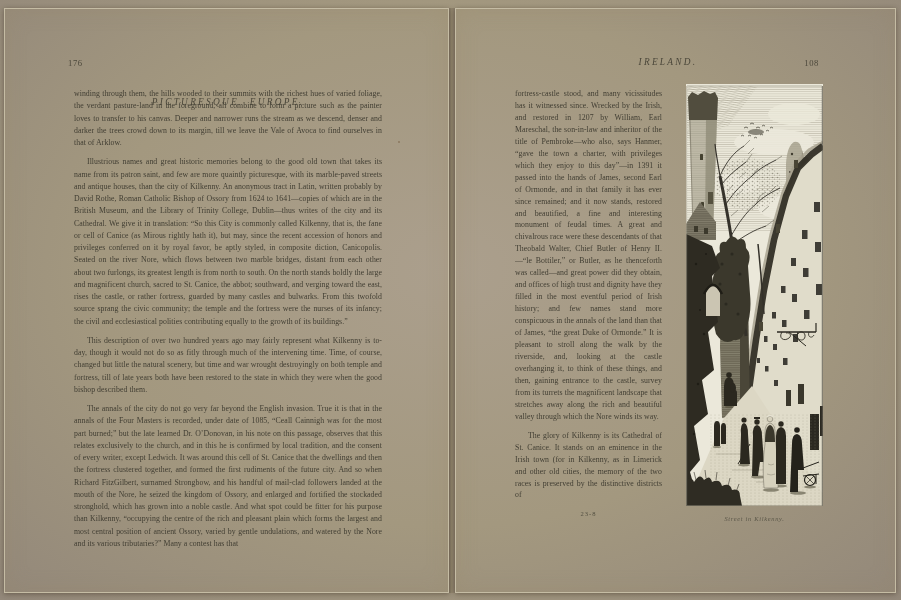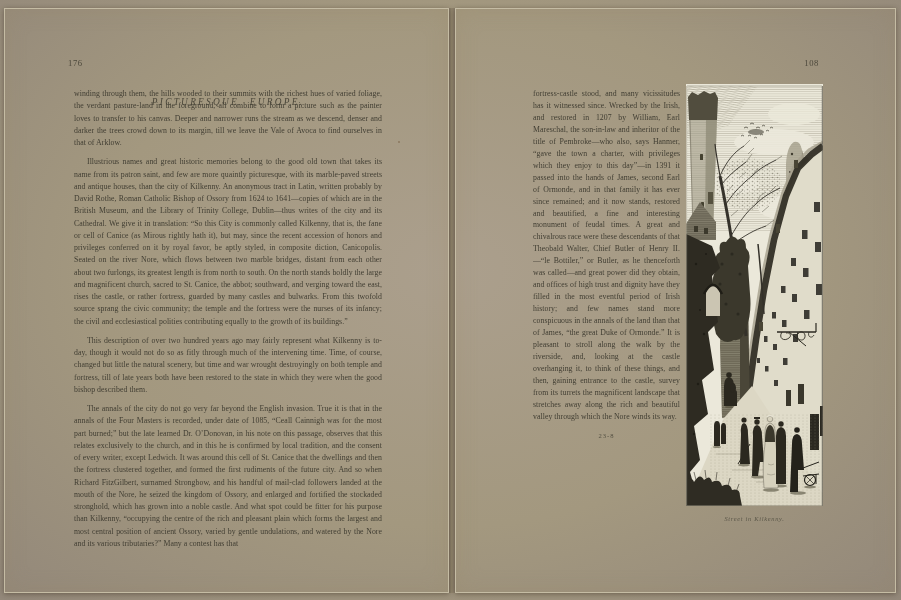--- a/index.html
+++ b/index.html
@@ -27,21 +27,21 @@
     word-spacing:6px;color:#4b473a;text-align:center;}
   .body-text{position:absolute;font-size:7.8px;line-height:12.25px;text-align:justify;
     color:#403d32;letter-spacing:.05px;}
   .body-text p{margin:7px;text-indent:13px;}
   .body-text p.no-indent{text-indent:0;}
   .page-left .body-text{left:62px;top:72px;width:322px;}
   .page-left .folio{left:63px;top:49px;}
   .page-left .runhead{left:62px;top:48px;width:322px;margin-top:40px;}
   .page-right .runhead{left:57px;top:48px;width:310px;}
   .page-right .folio{right:76px;top:49px;}
-  .page-right .body-text{left:70px;top:72px;width:161px;line-height:11.95px;}
+  .page-right .body-text{left:52px;top:72px;width:161px;line-height:11.95px;}
   .sig-mark{display:block;text-align:center;text-indent:0 !important;
     font-size:6.6px;letter-spacing:1px;color:#555143;margin-top:3px;}
   .figure{position:absolute;left:230px;top:75px;width:137px;}
   .figure svg{display:block;}
   .caption{margin-top:9px;text-align:center;font-style:italic;font-size:6.4px;
     letter-spacing:.7px;color:#5a5648;}
   .speck{position:absolute;border-radius:50%;background:rgba(110,85,55,.5);}
   .s1{left:393px;top:132px;width:2px;height:2px;}
 </style>
 </head>
@@ -57,24 +57,26 @@
     <div class="body-text">
       <p class="no-indent">winding through them, the hills wooded to their summits with the richest hues of varied foliage, the verdant pasture-land in the foreground, all combine to form a picture such as the painter loves to transfer to his canvas.  Deeper and narrower runs the stream as we descend, denser and darker the trees crowd down to its margin, till we leave the Vale of Avoca to find ourselves in that of Arklow.</p>
       <p>Illustrious names and great historic memories belong to the good old town that takes its name from its patron saint, and few are more quaintly picturesque, with its marble-paved streets and antique houses, than the city of Kilkenny.  An anonymous tract in Latin, written probably by David Rothe, Roman Catholic Bishop of Ossory from 1624 to 1641—copies of which are in the British Museum, and the Library of Trinity College, Dublin—thus writes of the city and its Cathedral.  We give it in translation: “So this City is commonly called Kilkenny, that is, the fane or cell of Canice (as Mirous rightly hath it), but may, since the recent accession of honors and privileges conferred on it by royal favor, be aptly styled, in composite diction, Canicopolis.  Seated on the river Nore, which flows between two marble bridges, distant from each other about two furlongs, its greatest length is from north to south.  On the north stands boldly the large and magnificent church, sacred to St. Canice, the abbot; southward, and verging toward the east, rises the castle, or rather fortress, guarded by many castles and bulwarks.  From this twofold source sprang the civic community; the temple and the fortress were the nurses of its infancy; the civil and ecclesiastical polities contributing equally to the growth of its buildings.”</p>
       <p>This description of over two hundred years ago may fairly represent what Kilkenny is to-day, though it would not do so as fitly through much of the intervening time.  Time, of course, changed but little the natural scenery, but time and war wrought destroyingly on both temple and fortress, till of late years both have been restored to the state in which they were when the good bishop described them.</p>
       <p>The annals of the city do not go very far beyond the English invasion.  True it is that in the annals of the Four Masters is recorded, under date of 1085, “Ceall Cainnigh was for the most part burned;” but the late learned Dr. O’Donovan, in his note on this passage, observes that this relates exclusively to the church, and in this he is confirmed by local tradition, and the consent of every writer, except Ledwich.  It was around this cell of St. Canice that the dwellings and then the fortress clustered together, and formed the first rudiments of the future city.  And so when Richard FitzGilbert, surnamed Strongbow, and his handful of mail-clad followers landed at the mouth of the Nore, he seized the kingdom of Ossory, and enlarged and fortified the stockaded stronghold, which has grown into a noble castle.  And what spot could be fitter for his purpose than Kilkenny, “occupying the centre of the rich and pleasant plain which forms the largest and most central position of ancient Ossory, varied by gentle undulations, and watered by the Nore and its various tributaries?”  Many a contest has that</p>
     </div>
     <div class="speck s1"></div>
   </div>
 
   <div class="page page-right">
+    <div class="runhead">IRELAND.</div>
     <div class="folio">108</div>
 
     <div class="body-text">
       <p class="no-indent">fortress-castle stood, and many vicissitudes has it witnessed since.  Wrecked by the Irish, and restored in 1207 by William, Earl Mareschal, the son-in-law and inheritor of the title of Pembroke—who also, says Hanmer, “gave the town a charter, with privileges which they enjoy to this day”—in 1391 it passed into the hands of James, second Earl of Ormonde, and in that family it has ever since remained; and it now stands, restored and beautified, a fine and interesting monument of feudal times.  A great and chivalrous race were these descendants of that Theobald Walter, Chief Butler of Henry II.—“le Bottiler,” or Butler, as he thenceforth was called—and great power did they obtain, and offices of high trust and dignity have they filled in the most eventful period of Irish history; and few names stand more conspicuous in the annals of the land than that of James, “the great Duke of Ormonde.”  It is pleasant to stroll along the walk by the riverside, and, looking at the castle overhanging it, to think of these things, and then, gaining entrance to the castle, survey from its turrets the magnificent landscape that stretches away along the rich and beautiful valley through which the Nore winds its way.</p>
+      <p>The glory of Kilkenny is its Cathedral of St. Canice.  It stands on an eminence in the Irish town (for in Kilkenny, as in Limerick and other old cities, the memory of the two races is preserved by the distinctive districts of</p>
       <span class="sig-mark">23-8</span>
     </div>
 
     <div class="figure">
       <svg width="137" height="422" viewBox="0 0 137 422">
         <defs>
           <pattern id="hatchH" width="3" height="2.2" patternUnits="userSpaceOnUse">
             <path d="M0 1.1 H3" stroke="#a19c8a" stroke-width="0.45"></path>
           </pattern>
           <pattern id="hatchD" width="3" height="2.4" patternUnits="userSpaceOnUse" patternTransform="rotate(14)">

